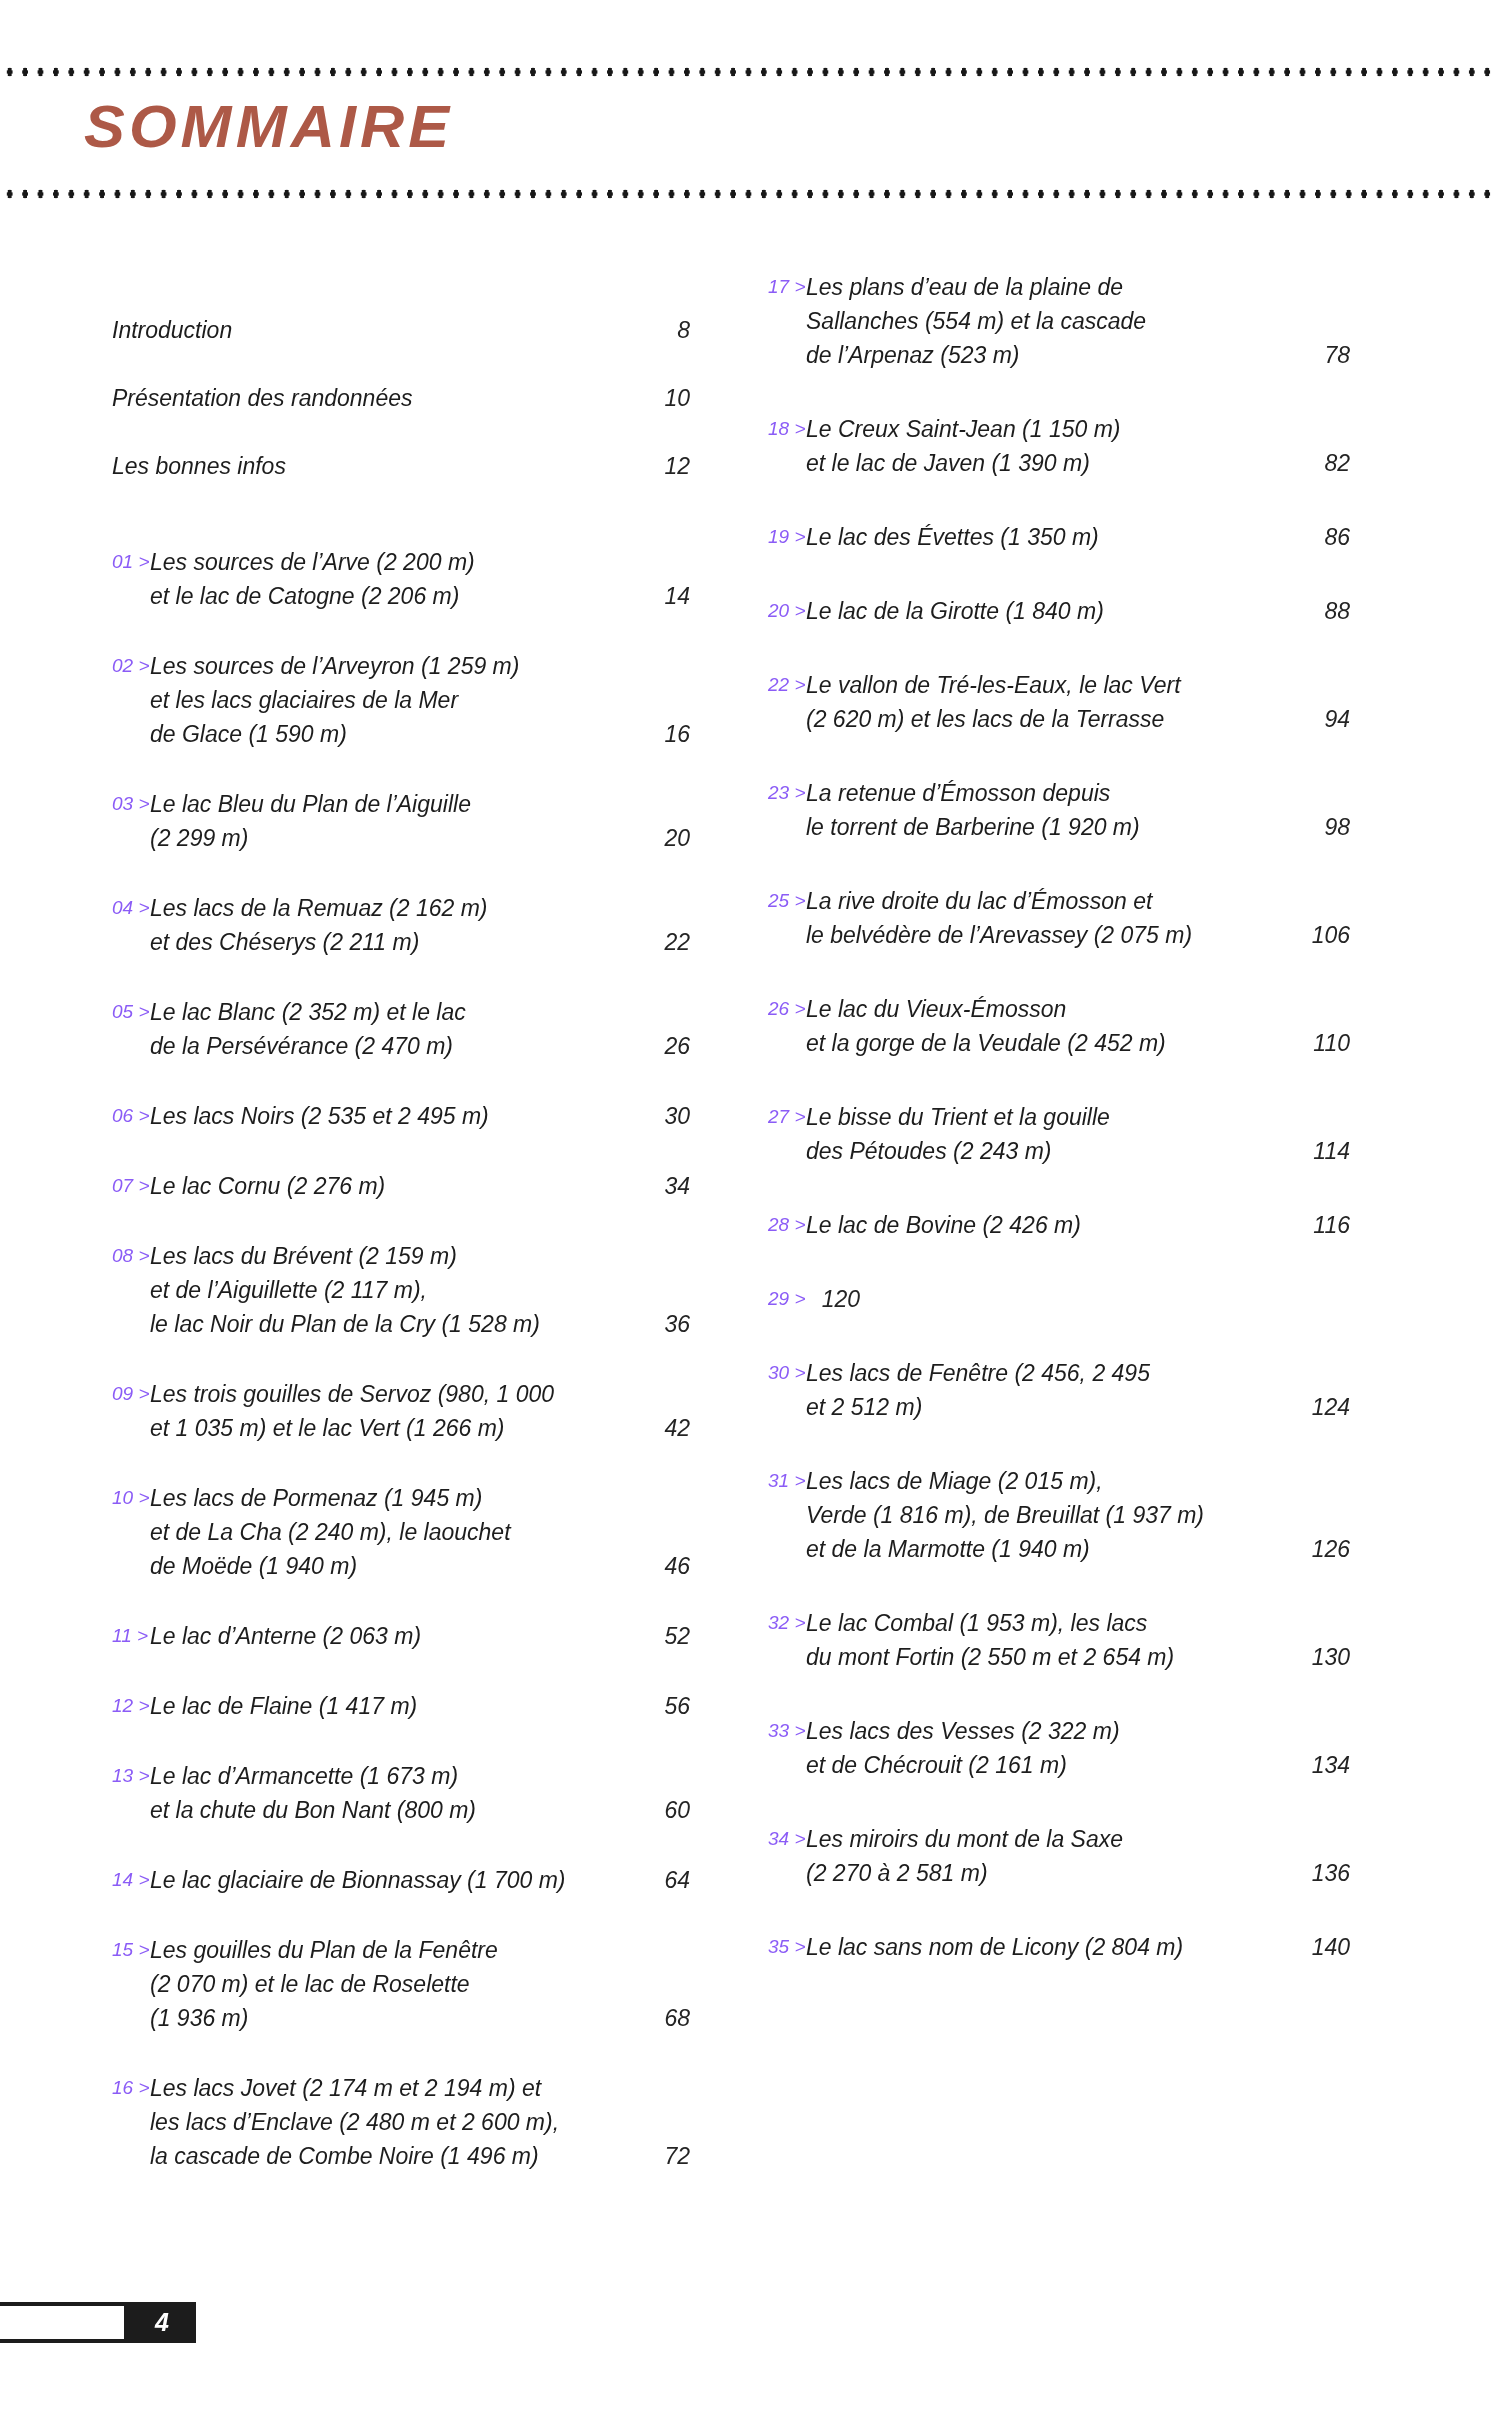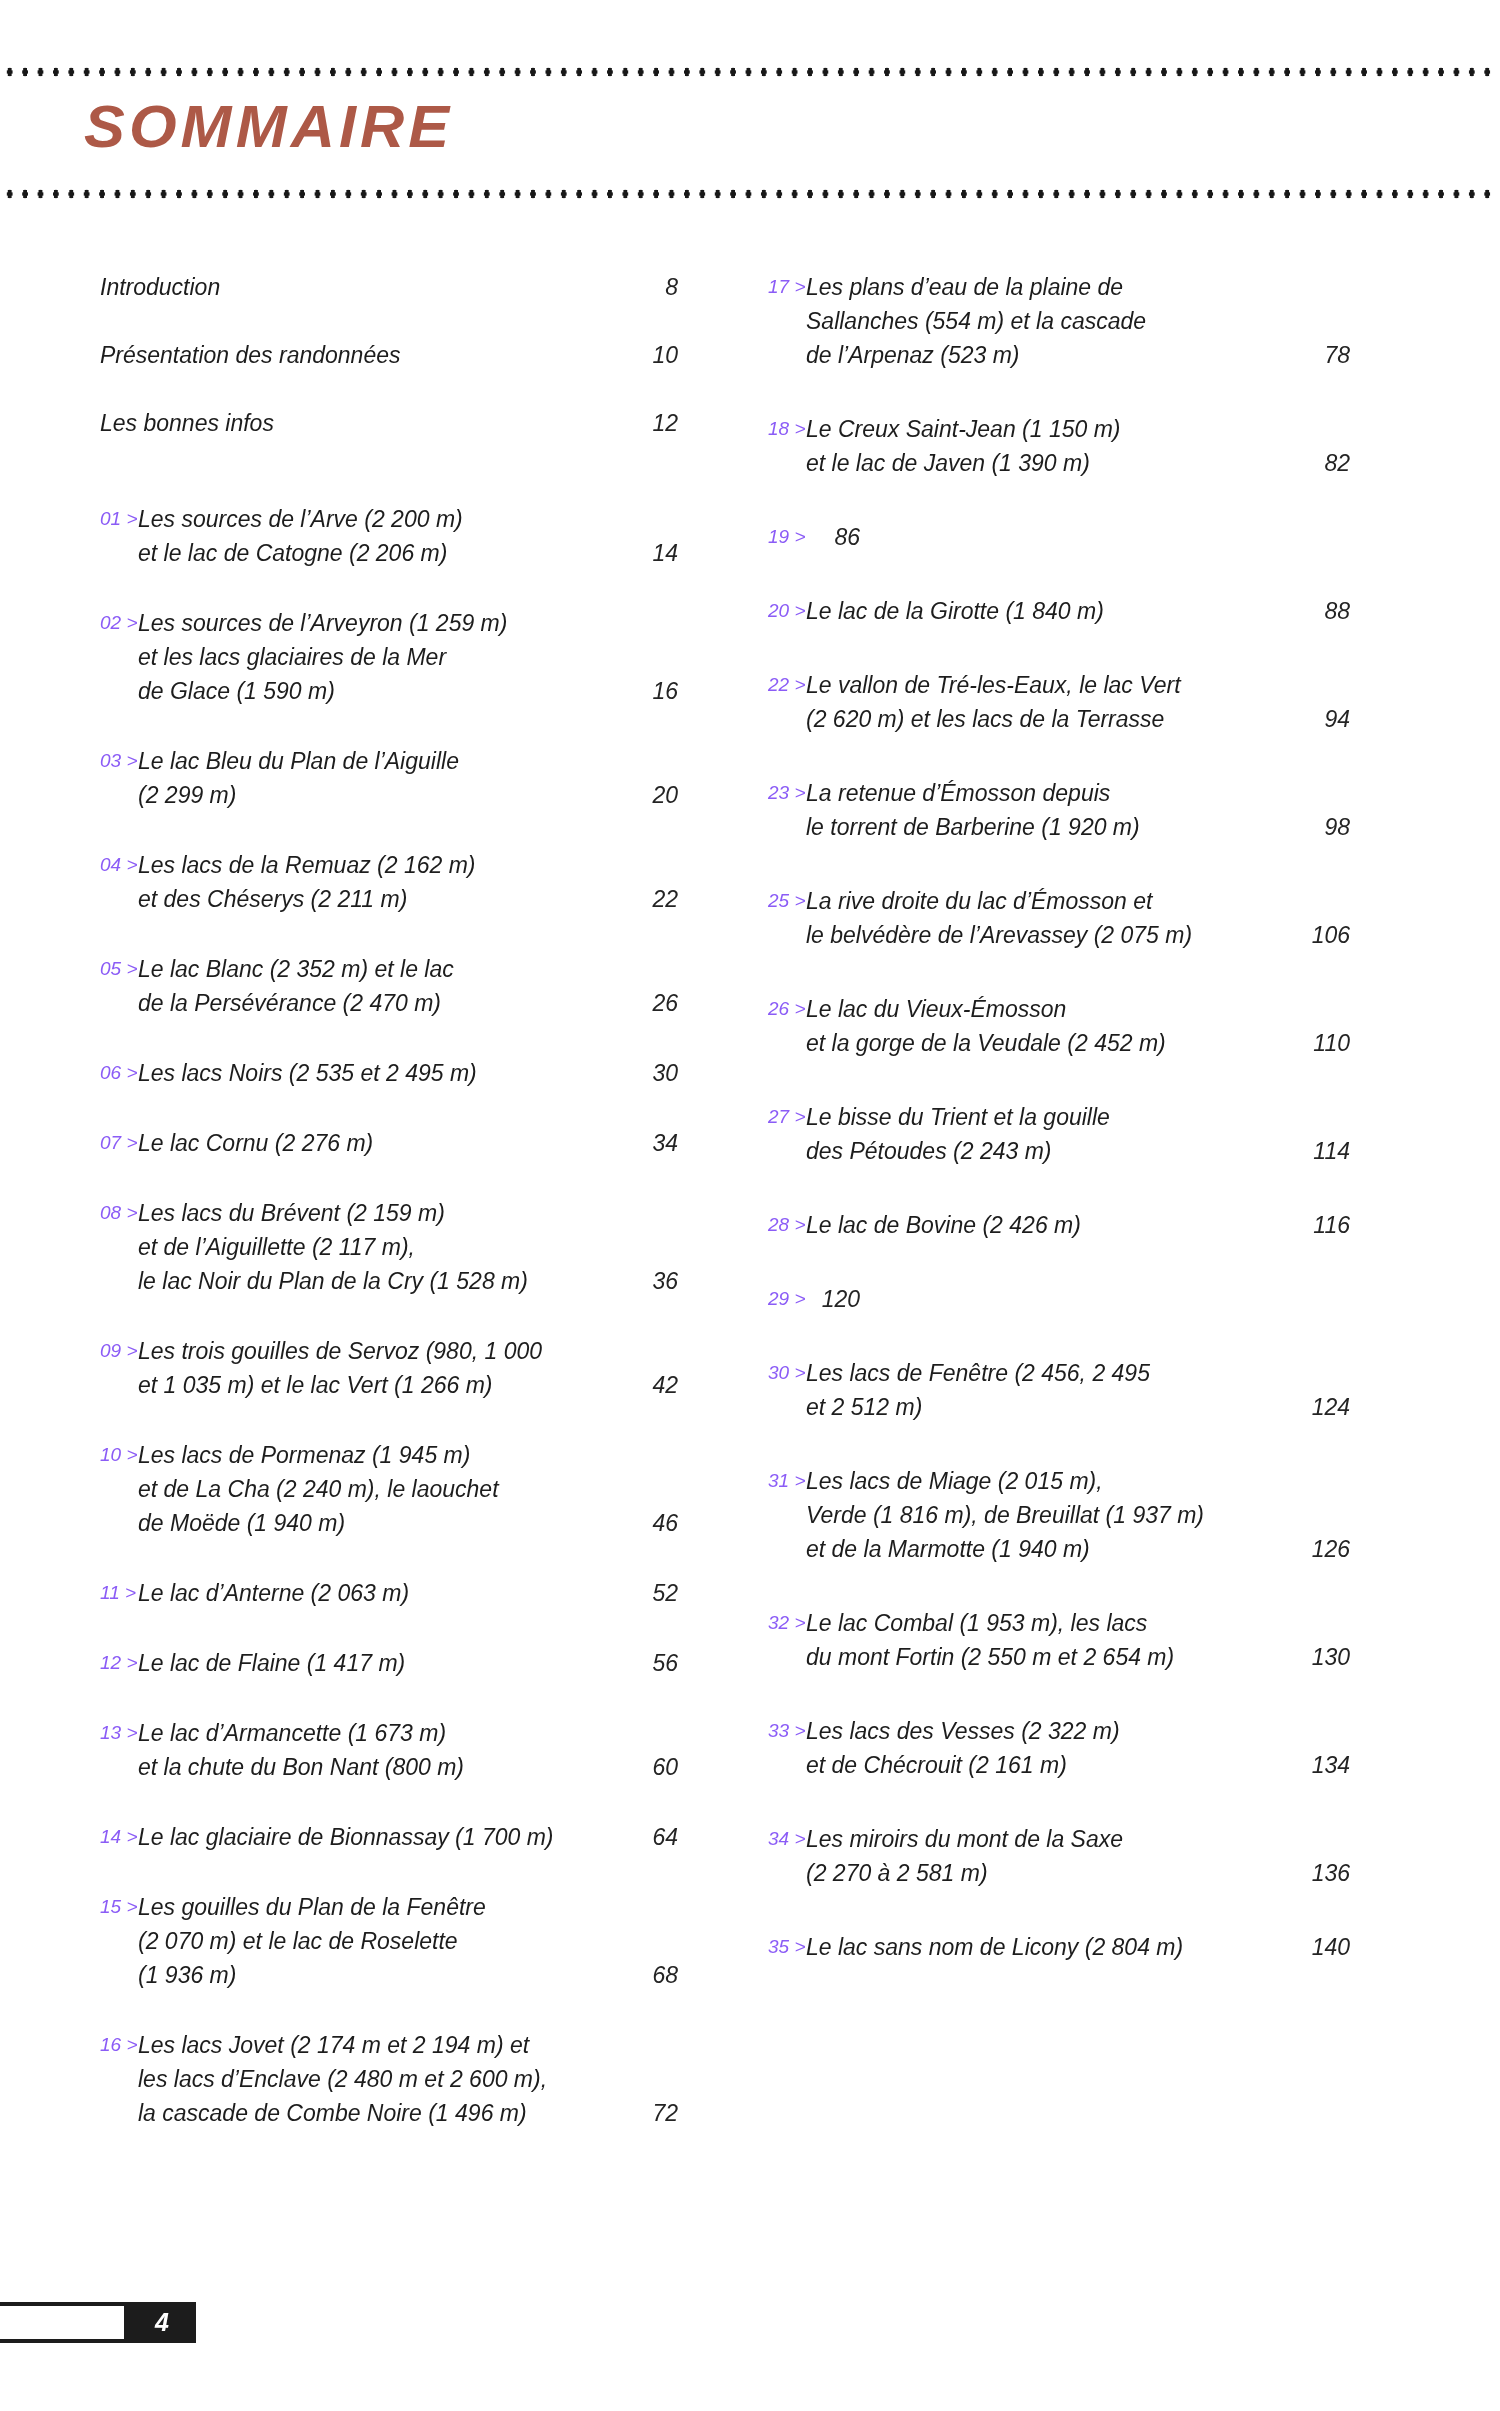--- a/index.html
+++ b/index.html
@@ -20,21 +20,21 @@
   }
   .dots.top { top:66px; }
   .dots.under-title { top:188px; }
   .title {
     position:absolute; left:84px; top:96px;
     font-size:60px; line-height:62px; font-weight:bold;
     letter-spacing:4px;
     transform:scale(1.02,1.0); transform-origin:left top;
   }
   .col { position:absolute; top:270px; }
-  .col.left  { left:100px; width:578px; }
+  .col.left  { left:112px; width:578px;margin-top:43px; }
   .col.right { left:768px; width:582px; }
   .entry { display:flex; align-items:flex-end; margin-bottom:36px; }
   .col.right .entry { margin-bottom:40px; }
   .entry.intro { margin-bottom:34px; }
   .entry.gap-before { margin-top:62px; }
   .eno {
     flex:none; width:38px; align-self:flex-start;
     font-size:19px; line-height:34px; color:#8b5cf6;
     white-space:nowrap;
   }
@@ -189,20 +189,21 @@
         <span class="epage">78</span>
       </div>
       <div class="entry">
         <span class="eno">18 &gt;</span>
         <span class="etext">Le Creux Saint-Jean (1 150 m)
 et le lac de Javen (1 390 m)</span>
         <span class="epage">82</span>
       </div>
       <div class="entry">
         <span class="eno">19 &gt;</span>
+        <span class="etext">Le lac des Évettes (1 350 m)</span>
         <span class="epage">86</span>
       </div>
       <div class="entry">
         <span class="eno">20 &gt;</span>
         <span class="etext">Le lac de la Girotte (1 840 m)</span>
         <span class="epage">88</span>
       </div>
       <div class="entry">
         <span class="eno">22 &gt;</span>
         <span class="etext">Le vallon de Tré-les-Eaux, le lac Vert

